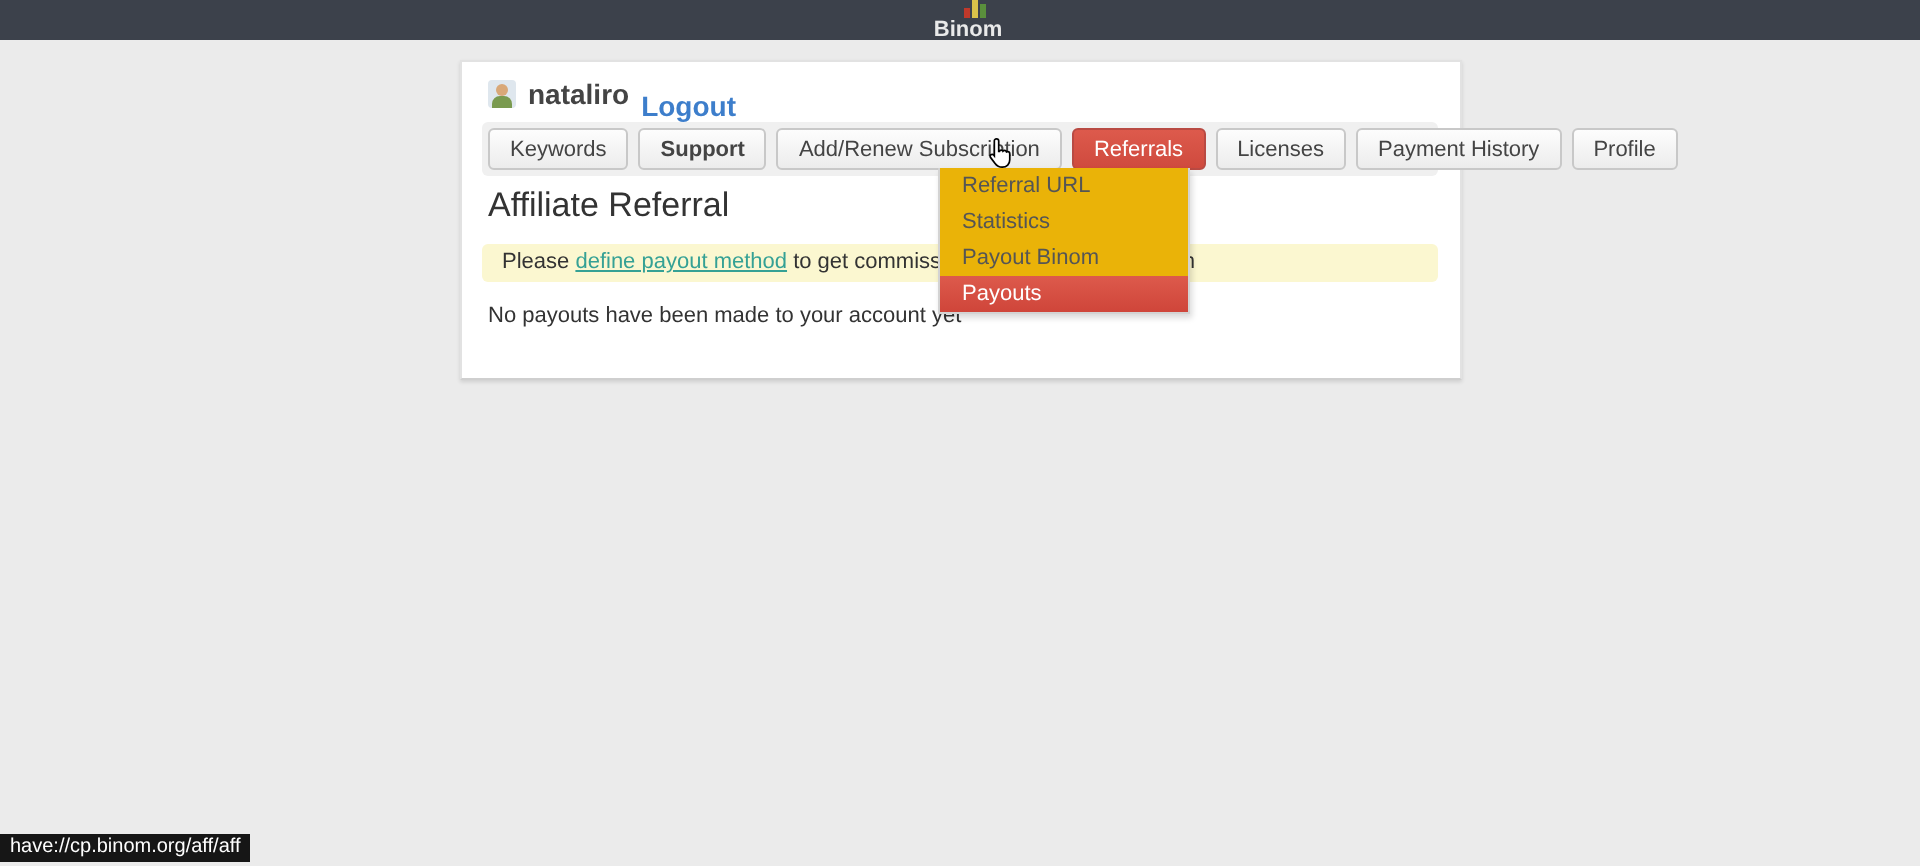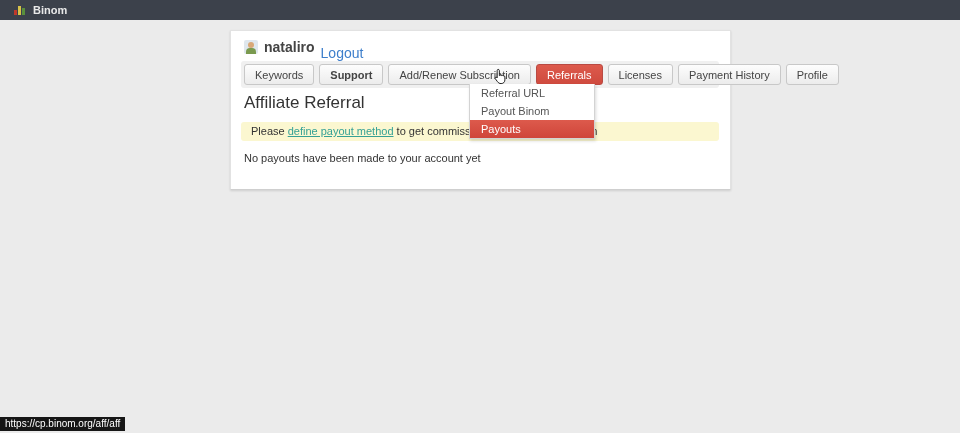--- a/index.html
+++ b/index.html
@@ -7,21 +7,21 @@
   body {
     font-family:"Liberation Sans", sans-serif;
     background:#ebebeb;
     position:relative;
     color:#333;
   }
   
   .topbar {
     position:absolute; left:0; top:0; width:960px; height:20px;
     background:#3c414b;
-    display:flex; align-items:center;
+    display:flex; align-items:center;flex-direction:column;
   }
   .brand-icon { display:flex; align-items:flex-end; gap:1px; margin-left:14px; height:9px; }
   .brand-icon i { display:block; width:3px; }
   .brand-icon i.b1 { height:5px; background:#c0392b; }
   .brand-icon i.b2 { height:9px; background:#d9c24a; }
   .brand-icon i.b3 { height:7px; background:#5a8f3c; }
   .brand-label { color:#e9e9e9; font-size:11px; font-weight:bold; margin-left:8px; }
 
   
   .card {
@@ -32,21 +32,21 @@
     box-shadow:0 1px 2px rgba(0,0,0,0.12);
   }
   .user-row {
     position:absolute; left:13px; top:8px; height:16px;
     display:flex; align-items:center; gap:6px; font-size:14px;
   }
   .avatar { width:14px; height:14px; position:relative; background:#dfe7ee; border-radius:2px; overflow:hidden; }
   .avatar .head { position:absolute; left:4px; top:2px; width:6px; height:6px; border-radius:50%; background:#d9a878; }
   .avatar .body { position:absolute; left:2px; top:8px; width:10px; height:6px; border-radius:4px 4px 0 0; background:#7a9a4f; }
   .username { font-weight:bold; color:#444; }
-  .logout-link { color:#3d7ecb; font-weight:normal; text-decoration:none; cursor:pointer;margin-top:12px; }
+  .logout-link { color:#3d7ecb; font-weight:bold; text-decoration:none; cursor:pointer;margin-top:12px; }
 
   .toolbar {
     position:absolute; left:10px; top:30px; width:478px; height:27px;
     background:#f0f0f0; border-radius:3px;
     display:flex; align-items:center; gap:5px; padding:0 3px;
   }
   .tab-btn {
     height:21px; padding:0 10px;
     display:inline-flex; align-items:center;
     font-size:11px; color:#444;
@@ -74,21 +74,21 @@
   .alert a { color:#35a195; text-decoration:underline; cursor:pointer; }
 
   .empty-msg {
     position:absolute; left:13px; top:121px;
     font-size:11px; color:#333;
   }
 
   
   .dropdown {
     position:absolute; left:469px; top:84px; width:126px;
-    background:#ffffff;
+    background:#eab308;
     border:1px solid #d3d3d3; border-top:none;
     box-shadow:1px 2px 3px rgba(0,0,0,0.15);
     z-index:20;
   }
   .dropdown-item {
     height:18px; line-height:18px;
     padding:0 11px; font-size:11px; color:#555;
     cursor:pointer; white-space:nowrap;
   }
   .dropdown-item.active {
@@ -143,26 +143,27 @@
   <div class="page-title">Affiliate Referral</div>
 
   <div class="alert"><span>Please </span><a>define payout method</a><span> to get commission in our affiliate program</span></div>
 
   <div class="empty-msg">No payouts have been made to your account yet</div>
 
 </div>
 
 <div class="dropdown">
   <div class="dropdown-item">Referral URL</div>
+  <div class="dropdown-item">Statistics</div>
   <div class="dropdown-item">Payout Binom</div>
   <div class="dropdown-item active">Payouts</div>
 </div>
 
 <div class="cursor">
   <svg width="17" height="17" viewBox="0 0 24 24">
     <path d="M10.2,2c0.9,0,1.6,0.7,1.6,1.6v7.2h0.5c0.1-0.5,0.7-0.9,1.3-0.9c0.5,0,1,0.3,1.2,0.8
       c0.3-0.3,0.7-0.5,1.1-0.5c0.7,0,1.2,0.4,1.4,1c0.2-0.1,0.5-0.2,0.8-0.2c0.8,0,1.5,0.7,1.5,1.5v4.3
       c0,3-2.1,5.2-5.3,5.2c-2.4,0-3.8-0.9-5.2-2.8l-3.1-4.1c-0.5-0.6-0.3-1.5,0.3-1.9c0.6-0.4,1.4-0.3,1.9,0.2
       l0.5,0.6V3.6C8.6,2.7,9.3,2,10.2,2z" fill="#ffffff" stroke="#000000" stroke-width="1.2"></path>
   </svg>
 </div>
 
-<div class="statusbar">https://cp.binom.org/aff/aff</div>
+<div class="statusbar">have://cp.binom.org/aff/aff</div>
 
 </body></html>

